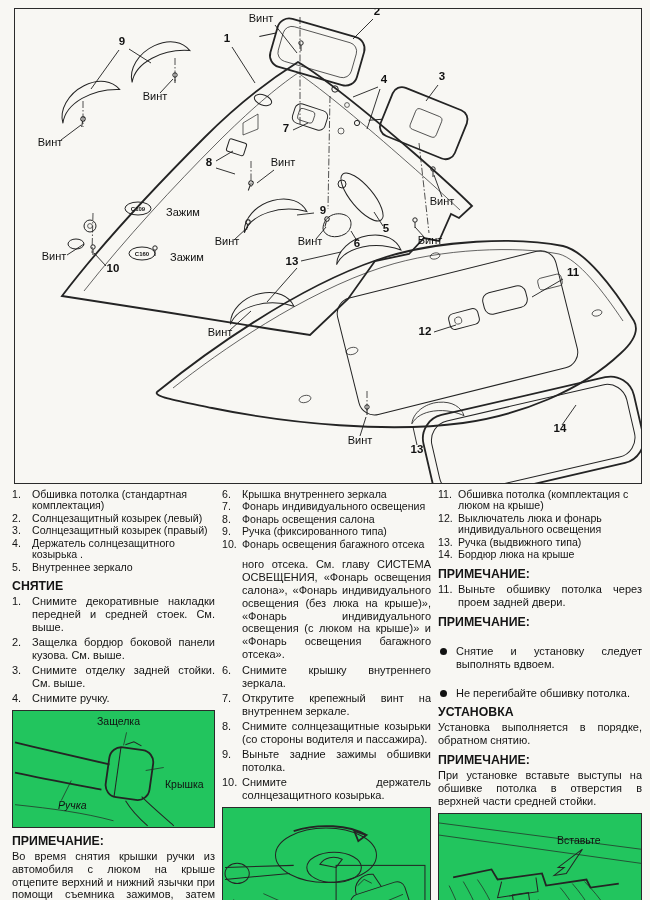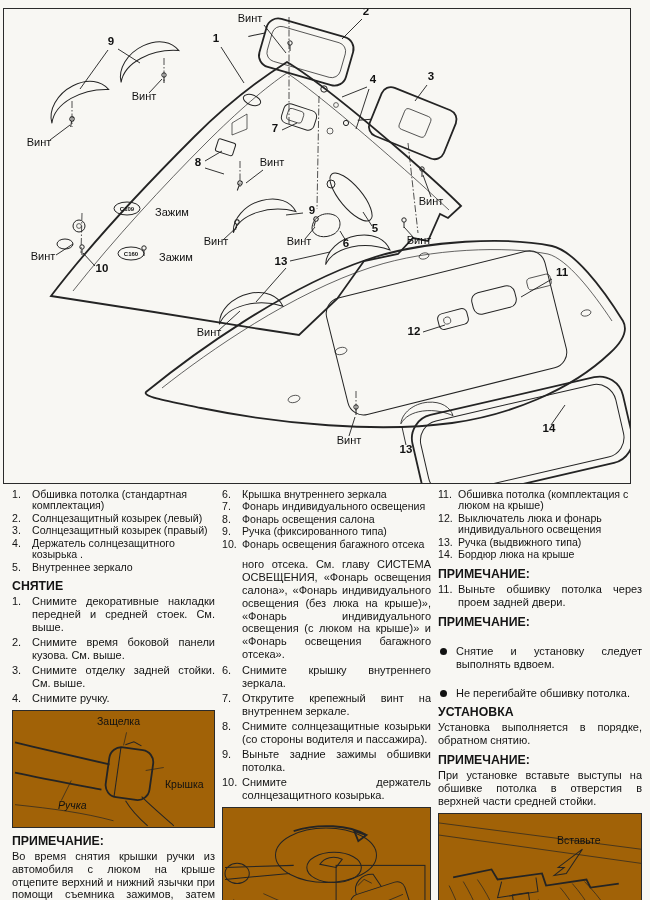--- a/index.html
+++ b/index.html
@@ -4,21 +4,21 @@
 <title>Обшивка потолка</title>
 <style>
   html,body{margin:0;padding:0;background:#d8d6d0;}
   .page{
     position:relative;width:650px;height:900px;margin:0 auto;
     background:#f8f7f3;color:#141414;overflow:hidden;
     font-family:"Liberation Sans",sans-serif;
   }
   
   .diagram-box{
-    position:absolute;left:3px;top:8px;width:626px;height:474px;
+    position:absolute;left:14px;top:8px;width:626px;height:474px;
     border:1.5px solid #2b2b2b;background:#f8f7f3;
   }
   .diagram-box svg{display:block;width:100%;height:100%;}
   .art{stroke:#242424;fill:none;}
   .w2{stroke-width:1.8;} .w1{stroke-width:1;} .w07{stroke-width:.7;}
   .dash{stroke-dasharray:7 2 1.5 2;stroke-width:.8;}
   .dlbl{font:400 11px "Liberation Sans",sans-serif;fill:#111;}
   .dnum{font-weight:700;font-size:11.5px;}
   .oval-txt{font:700 6px "Liberation Sans",sans-serif;fill:#111;}
   
@@ -33,21 +33,21 @@
   .leg-txt{flex:1;}
   .hd{font-size:12.3px;font-weight:700;margin:6px 0 2px 0;}
   .step{display:flex;font-size:11px;line-height:1.18;margin-bottom:2px;}
   .step-num{width:20px;flex:none;}
   .step-txt{flex:1;text-align:justify;}
   .para{font-size:11px;line-height:1.17;text-align:justify;margin:0 0 3px 0;}
   .cont{padding-left:20px;}
   .bullet{display:flex;font-size:11px;line-height:1.18;margin-bottom:2px;margin-top:16px;}
   .bullet .dot{flex:none;width:7px;height:7px;border-radius:50%;background:#111;margin:3px 9px 0 2px;}
   .figure{
-    position:relative;border:1.4px solid #2b2b2b;background:#a16207;margin:5px 0 4px 0;
+    position:relative;border:1.4px solid #2b2b2b;background:#22c55e;margin:5px 0 4px 0;
   }
   .fig1{height:116px;}
   .fig2{height:140px;}
   .fig3{height:130px;}
   .figure svg{display:block;width:100%;height:100%;}
   .fig-lbl{position:absolute;font-size:10.5px;color:#111;white-space:nowrap;}
 </style>
 </head>
 <body>
 
@@ -258,21 +258,21 @@
       </div>
 
       <div class="hd">СНЯТИЕ</div>
 
       <div class="step">
           <span class="step-num">1.</span>
           <span class="step-txt">Снимите декоративные накладки передней и средней стоек. См. выше.</span>
         </div>
       <div class="step">
           <span class="step-num">2.</span>
-          <span class="step-txt">Снимите время боковой панели кузова. См. выше.</span>
+          <span class="step-txt">Защелка бордюр боковой панели кузова. См. выше.</span>
         </div>
       <div class="step">
           <span class="step-num">3.</span>
           <span class="step-txt">Снимите отделку задней стойки. См. выше.</span>
         </div>
       <div class="step">
           <span class="step-num">4.</span>
           <span class="step-txt">Снимите ручку.</span>
         </div>
 

